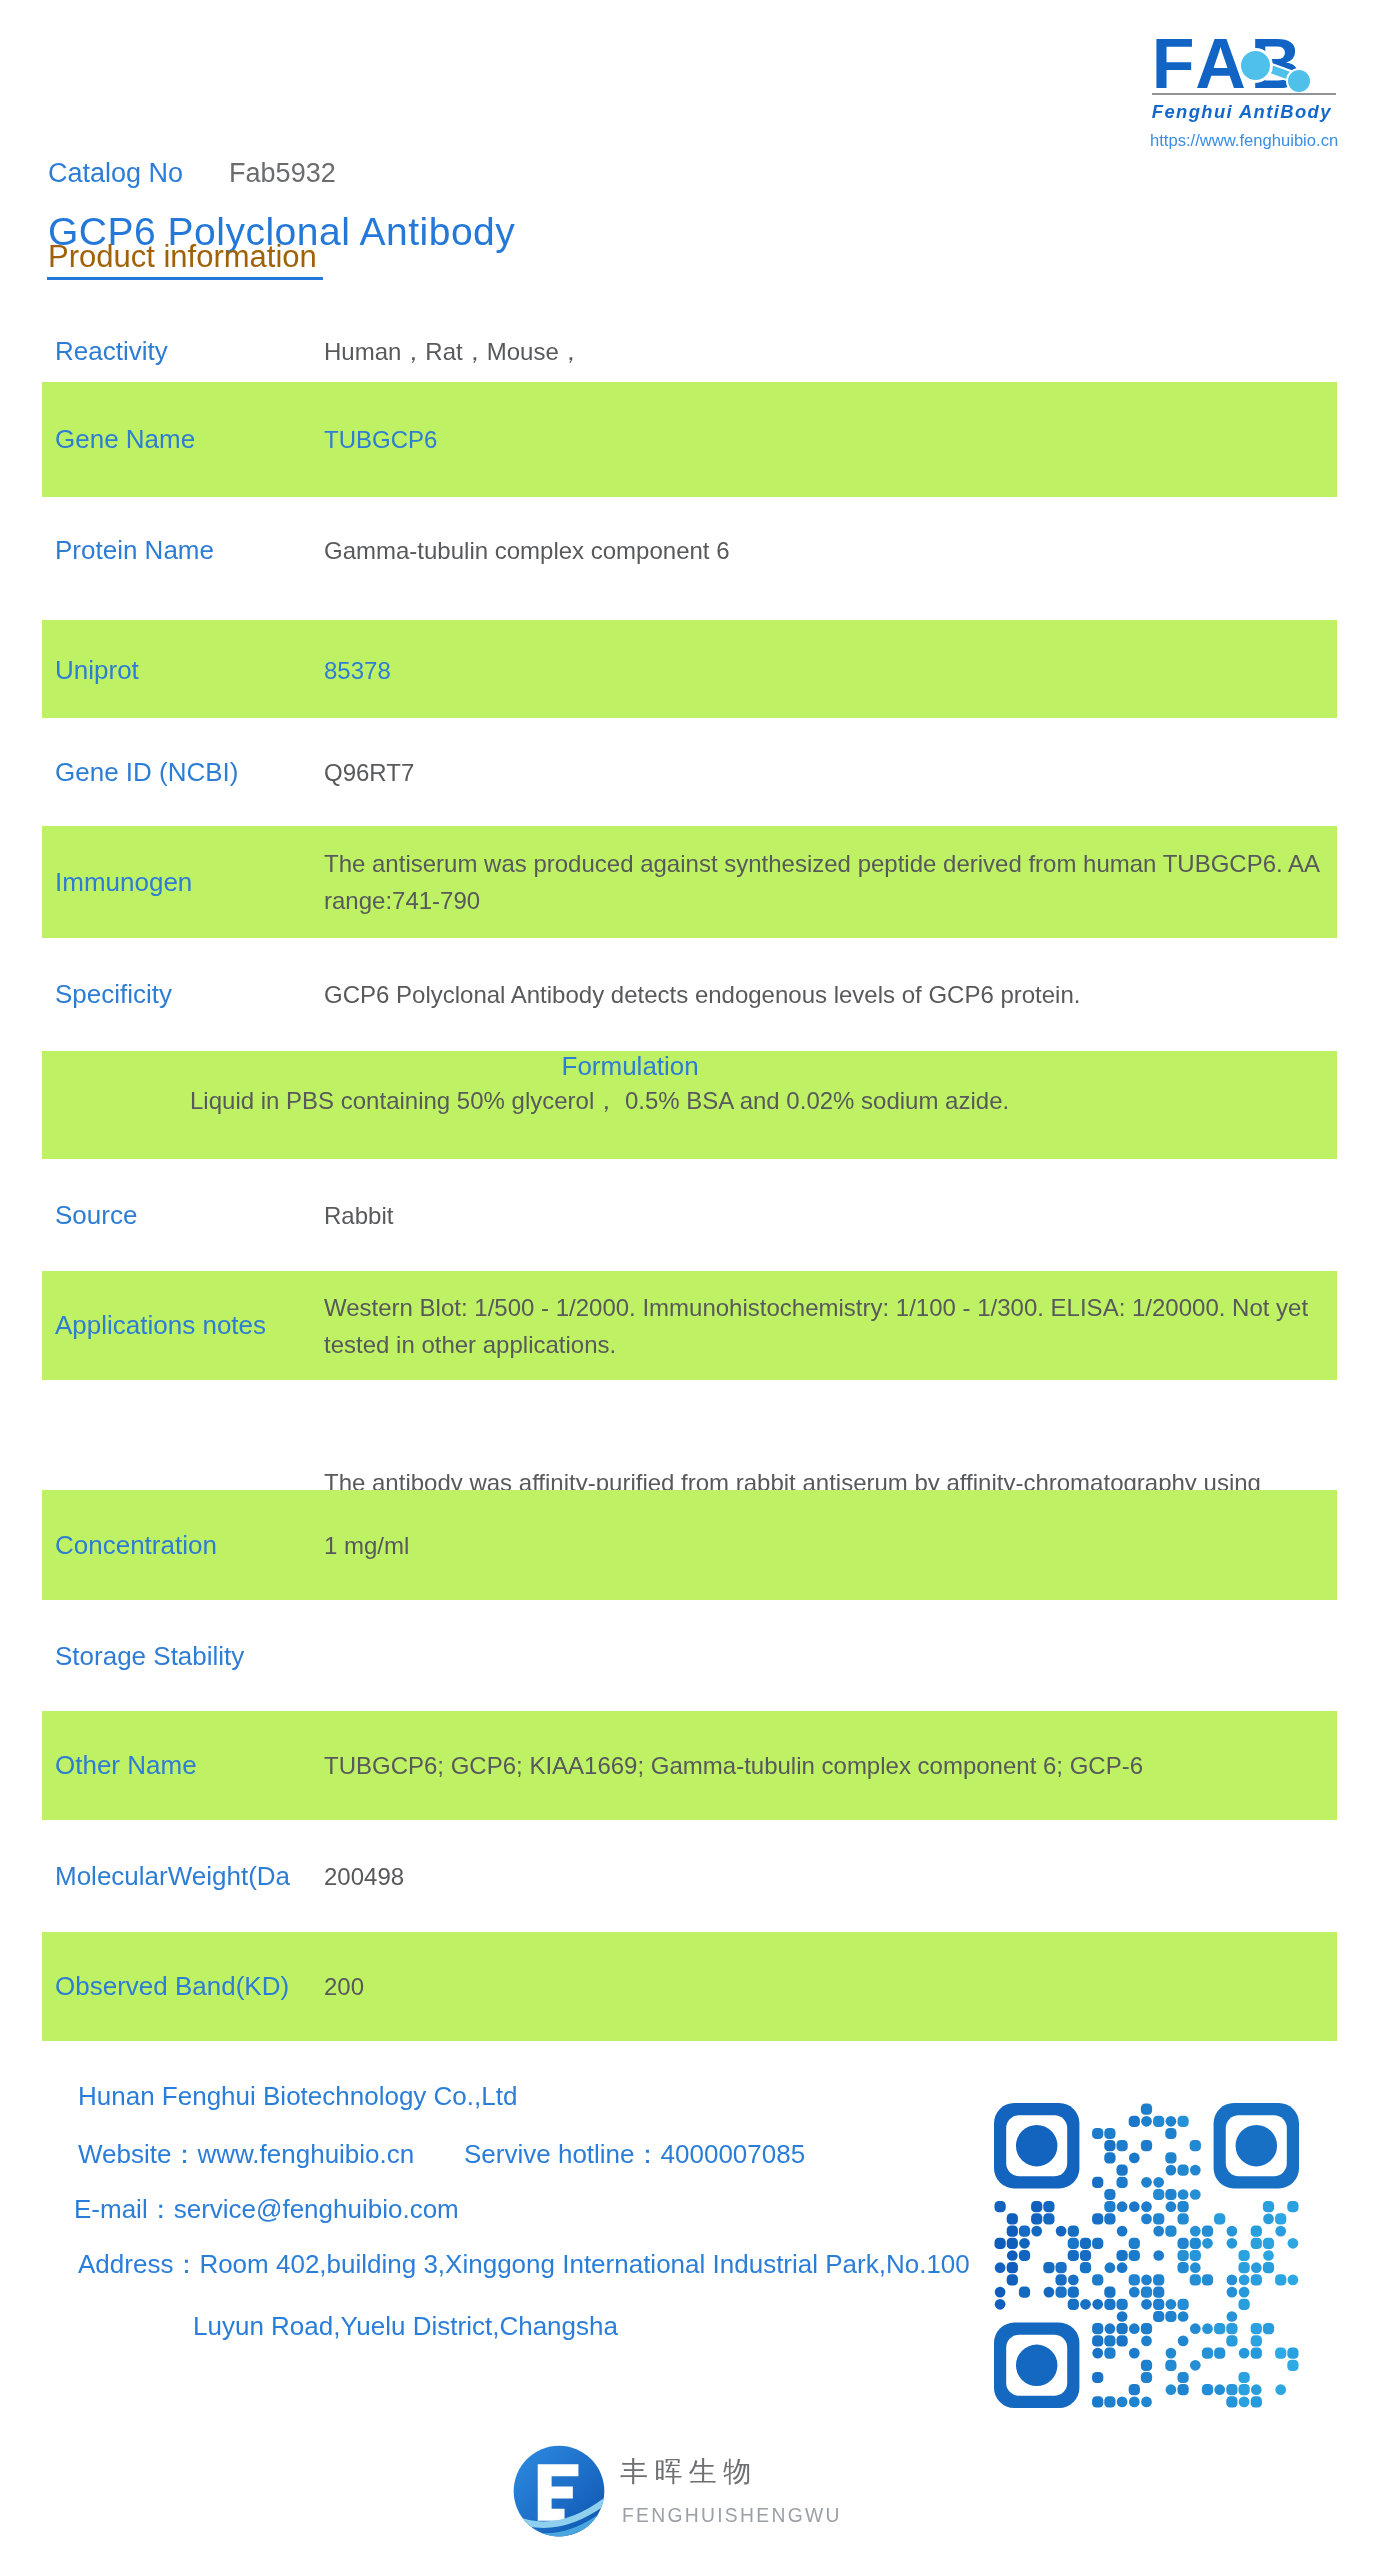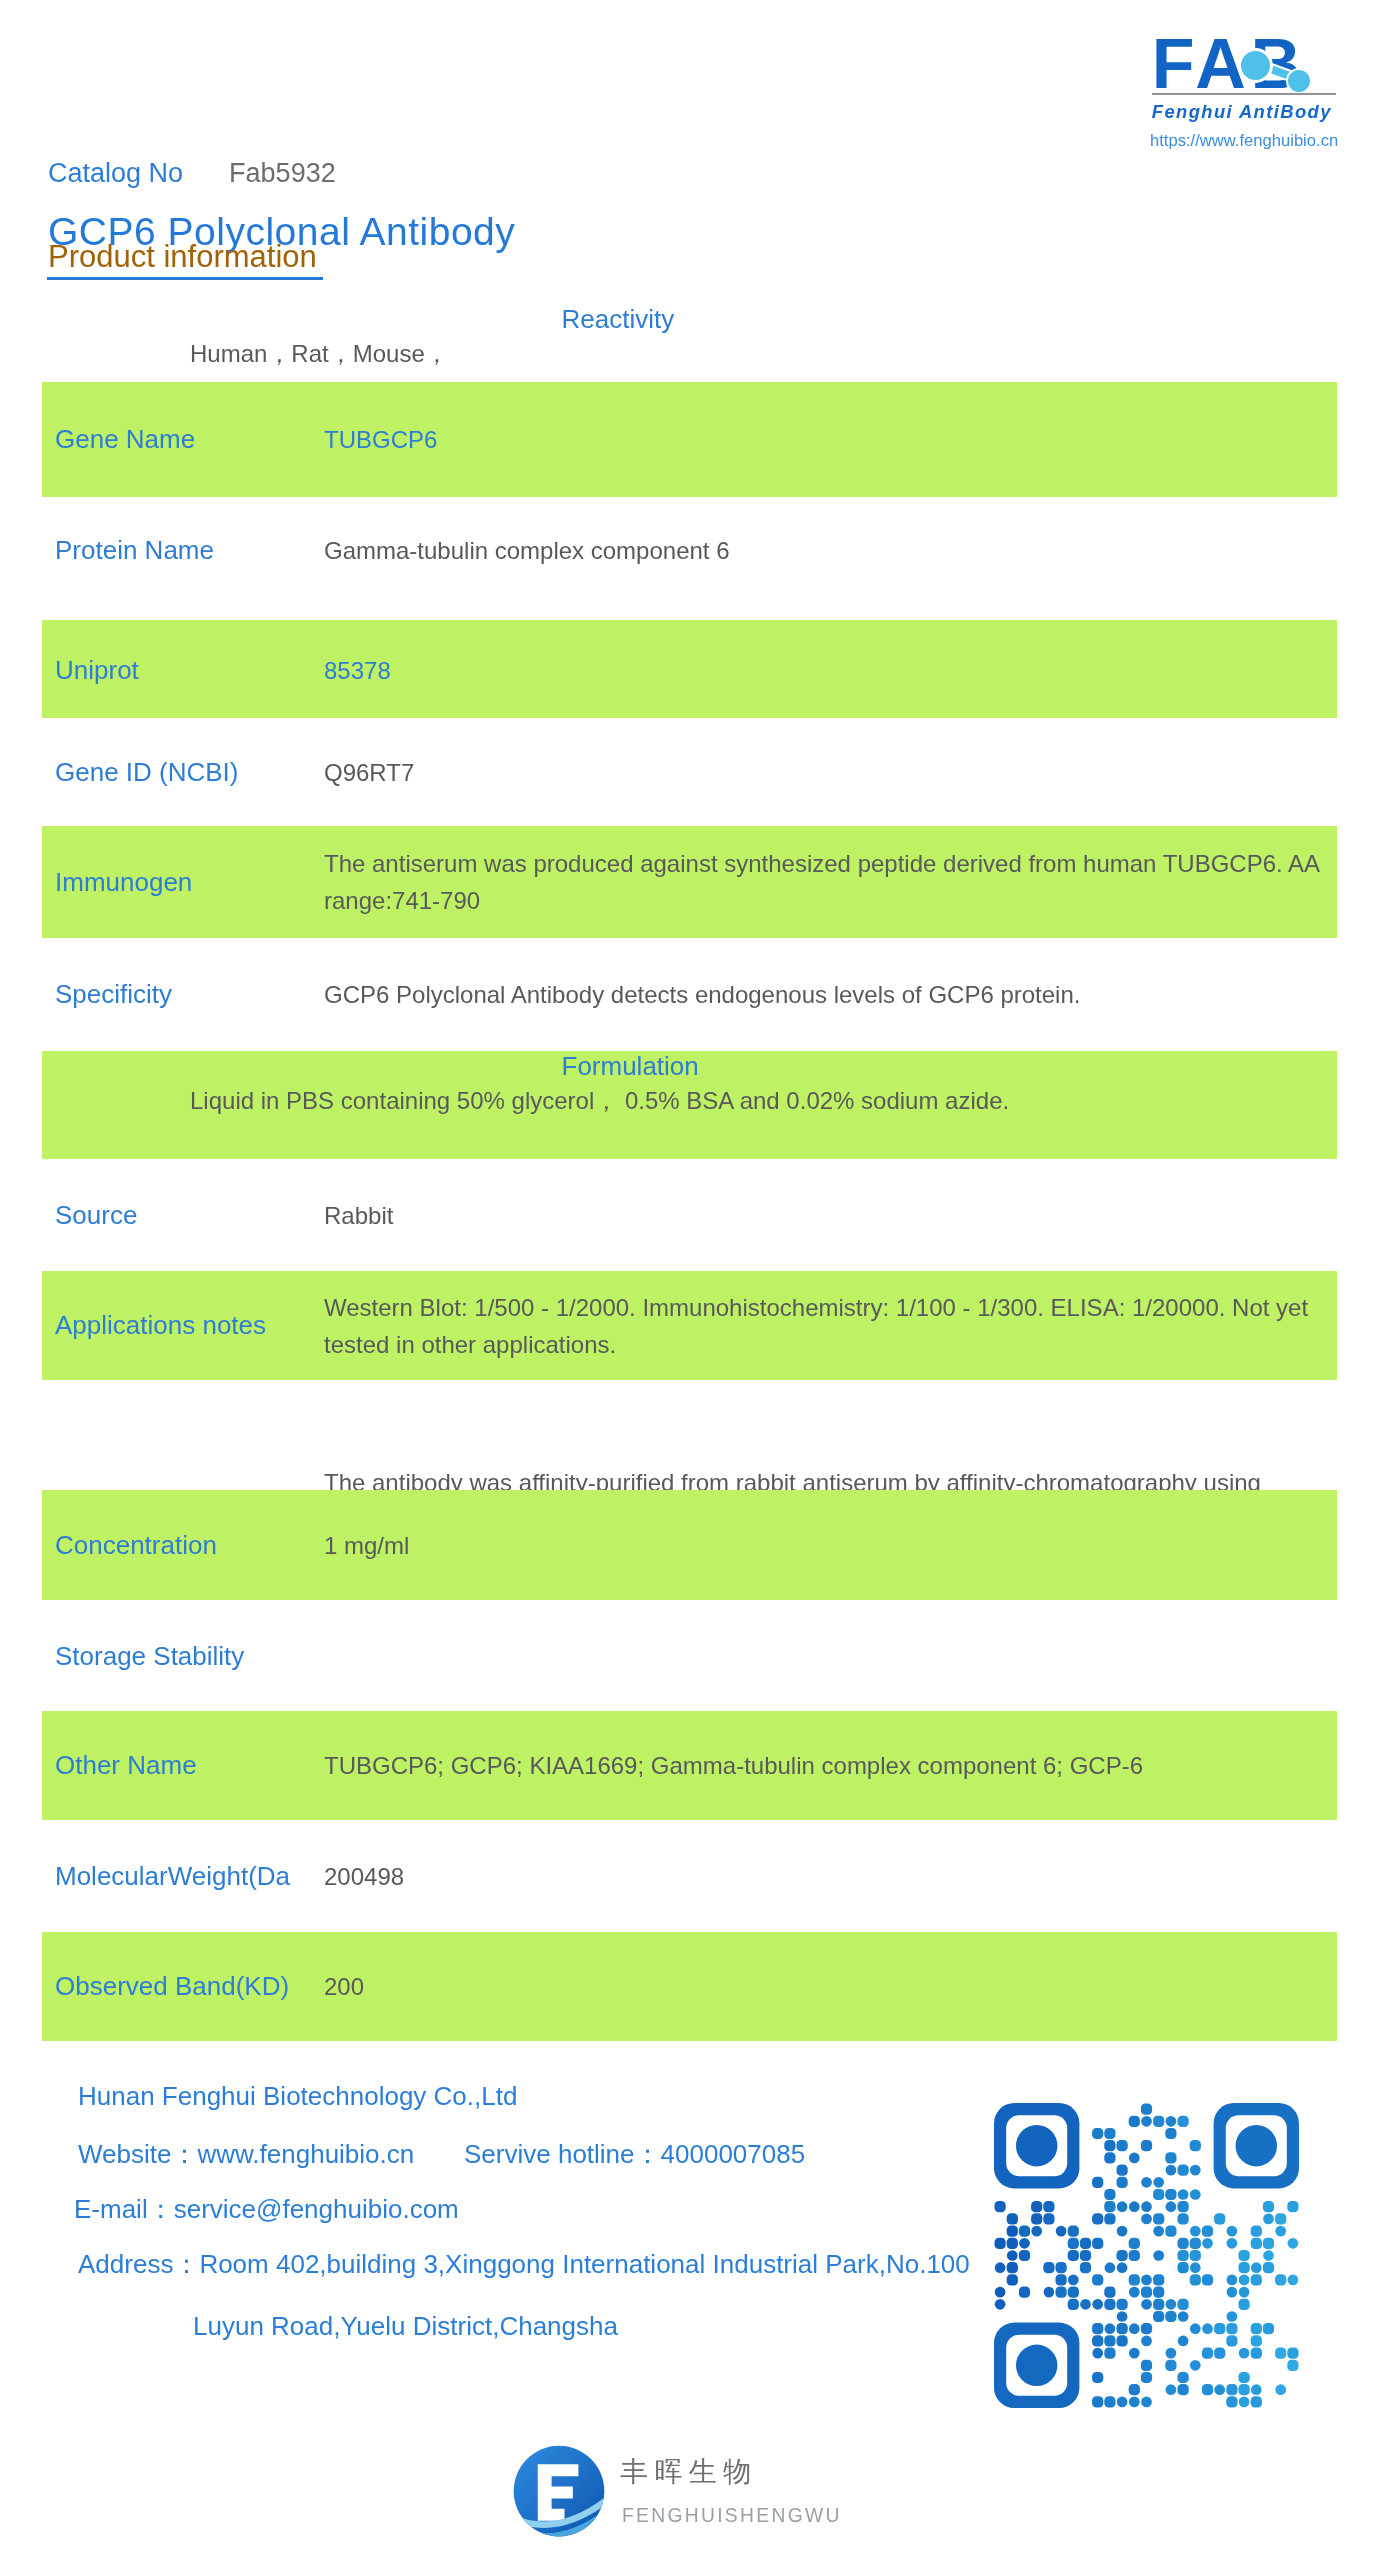--- a/index.html
+++ b/index.html
@@ -153,21 +153,21 @@
     <span class="mol-circle-small"></span>
     <div class="brand-divider"></div>
     <div class="brand-name">Fenghui AntiBody</div>
     <div class="brand-url">https://www.fenghuibio.cn</div>
   </div>
 
   <div class="section-heading">Product information</div>
   <div class="heading-underline"></div>
 
   <div class="info-table">
-    <div class="row" style="top:304px;height:78px;flex-direction:column;">
+    <div class="row" style="top:312px;height:78px;">
       <div class="cell-label">Reactivity</div>
       <div class="cell-value">Human，Rat，Mouse，</div>
     </div>
     <div class="row alt" style="top:382px;height:115px;">
       <div class="cell-label">Gene Name</div>
       <div class="cell-value link-blue">TUBGCP6</div>
     </div>
     <div class="row" style="top:497px;height:106px;">
       <div class="cell-label">Protein Name</div>
       <div class="cell-value">Gamma-tubulin complex component 6</div>

